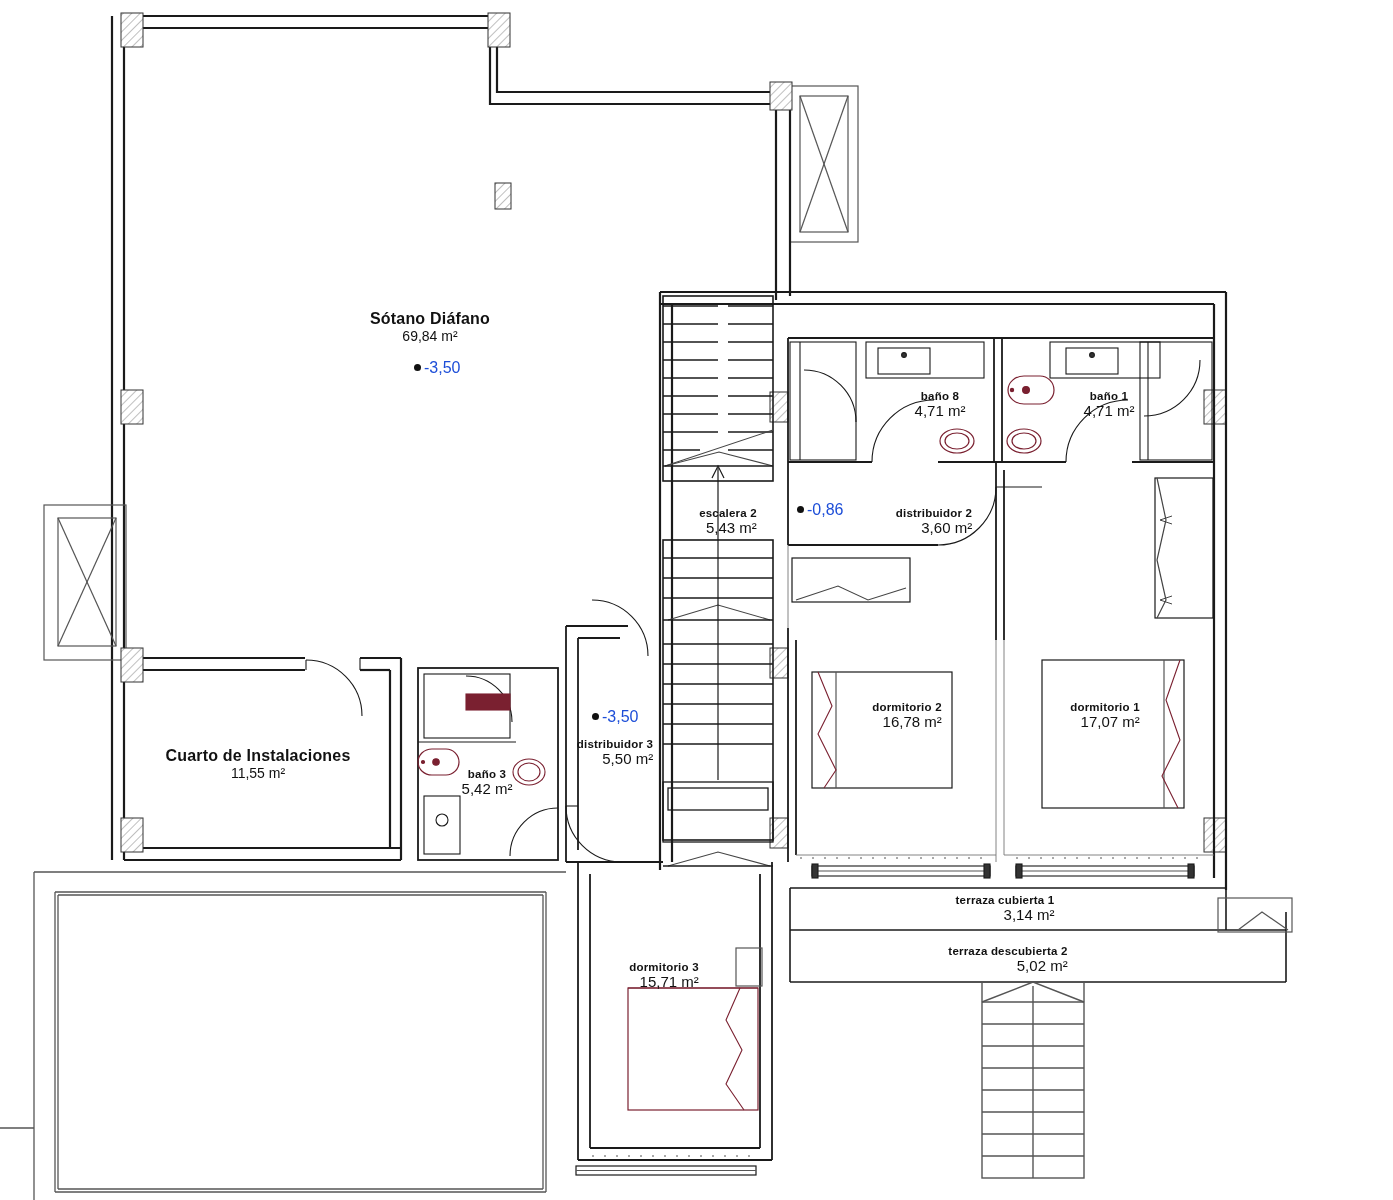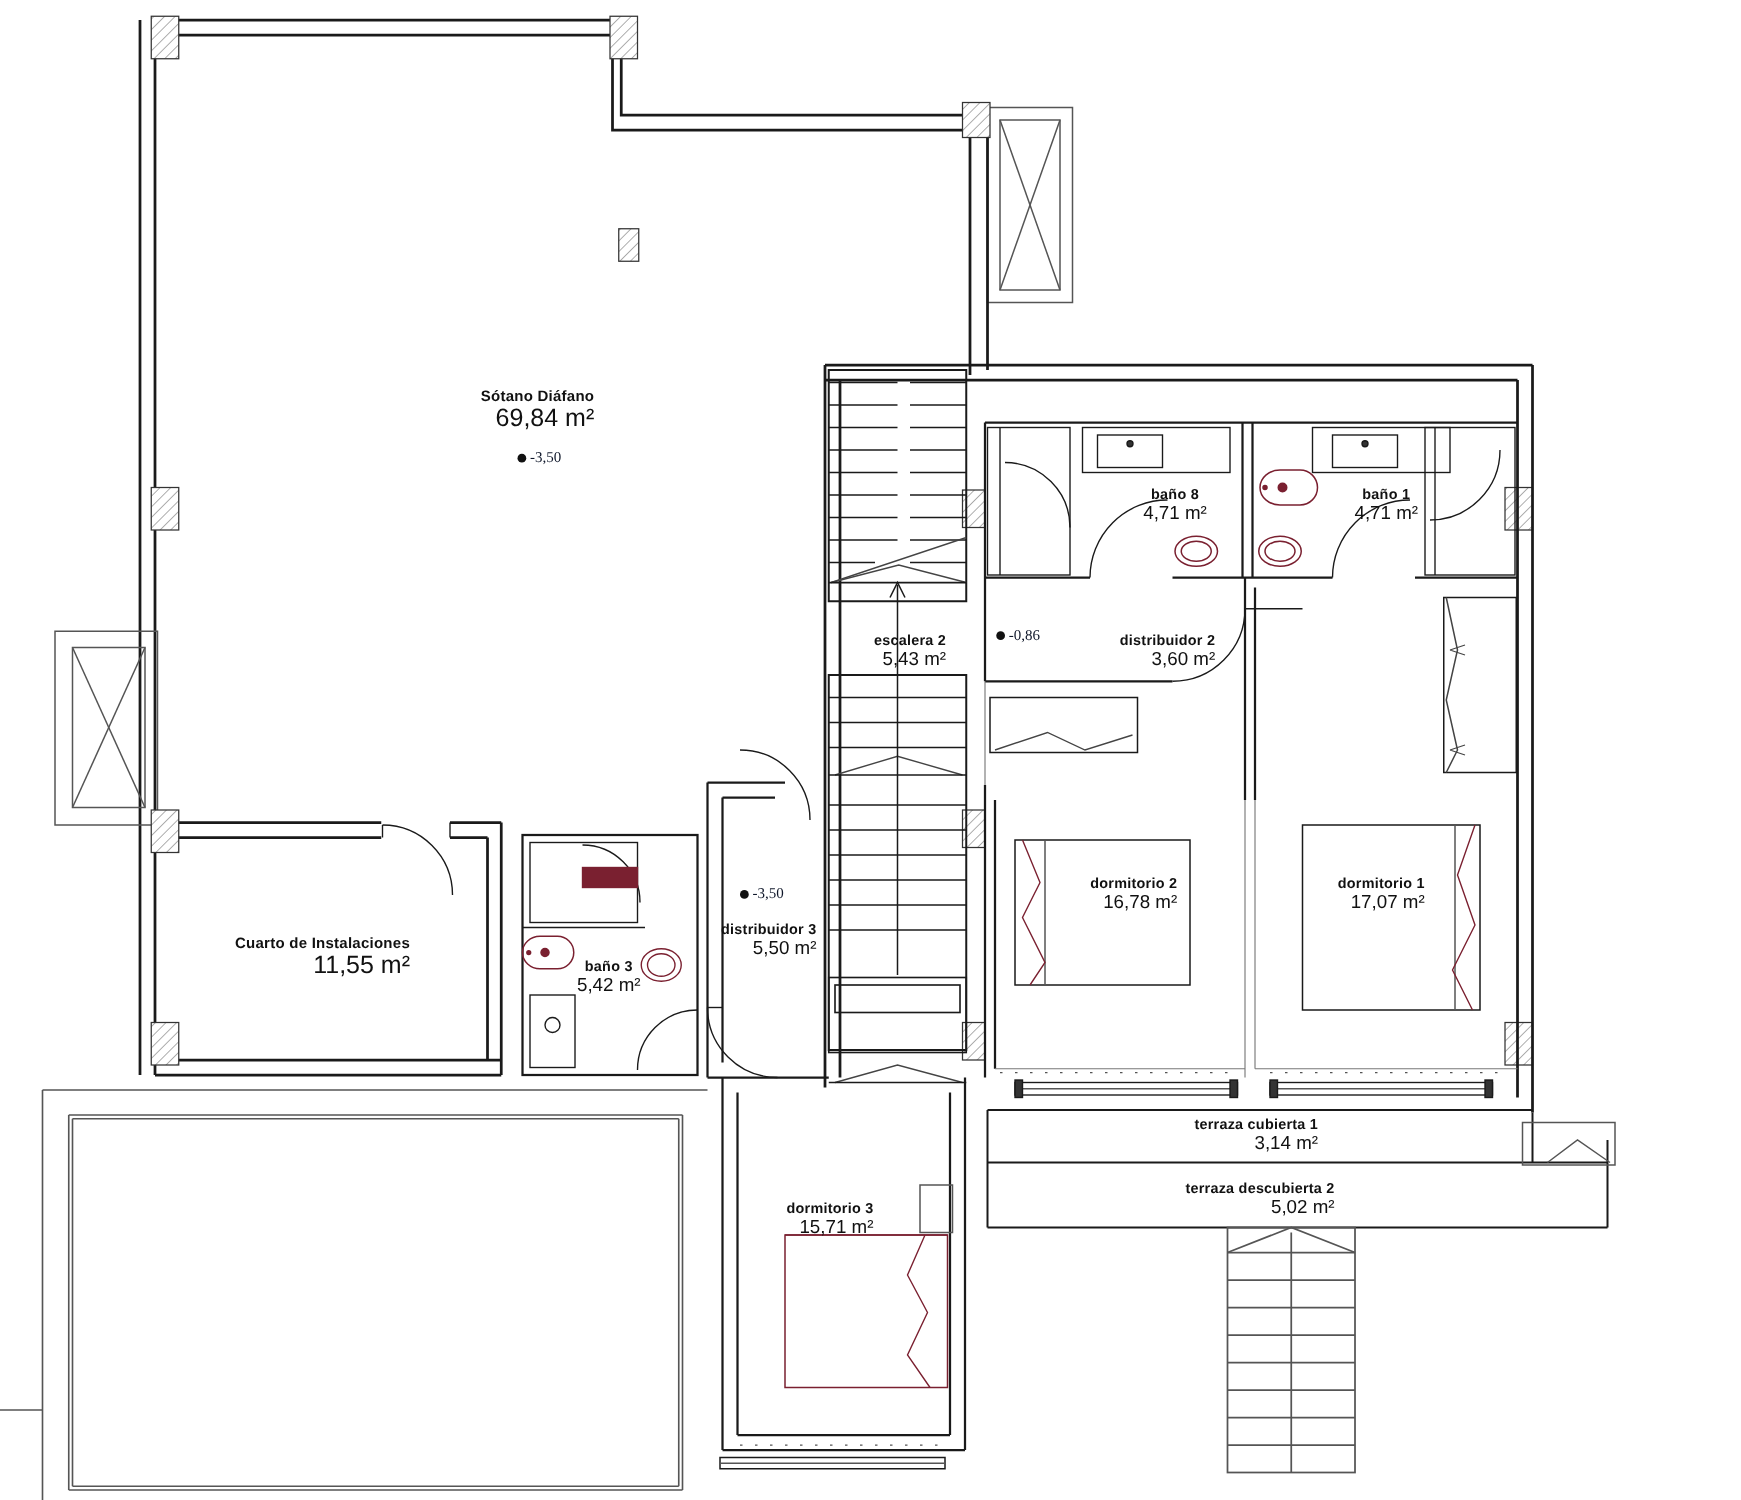--- a/index.html
+++ b/index.html
@@ -6,25 +6,25 @@
   html,body{margin:0;padding:0;background:#ffffff;}
   body{
     font-family:"Liberation Sans","DejaVu Sans",sans-serif;
     width:1393px;height:1200px;position:relative;overflow:hidden;
   }
   #plan{position:absolute;left:0;top:0;width:1393px;height:1200px;}
   .lbl{position:absolute;color:#111;white-space:nowrap;}
   .lbl .nm{display:block;font-weight:bold;letter-spacing:.2px;}
   .lbl .ar{display:block;}
   .lbl.ctr{text-align:center;transform:translateX(-50%);}
-  .big .nm{font-size:12px;}
-  .big .ar{font-size:20px;text-align:right;}
+  .big .nm{font-size:16px;}
+  .big .ar{font-size:14px;}
   .room .nm{font-size:11.5px;}
   .room .ar{font-size:15px;text-align:right;}
-  .lvl{position:absolute;font-size:12px;color:#0f172a;white-space:nowrap;font-family:Liberation Serif, serif;}
+  .lvl{position:absolute;font-size:16px;color:#1d4ed8;white-space:nowrap;}
   .lvl .dot{display:inline-block;width:7px;height:7px;border-radius:50%;
             background:#111;vertical-align:middle;margin-right:3px;}
   .lvl .tx{vertical-align:middle;}
 </style>
 </head>
 <body>
 
 <div id="plan">
 
 <svg width="1393" height="1200" viewBox="0 0 1393 1200" xmlns="http://www.w3.org/2000/svg">

